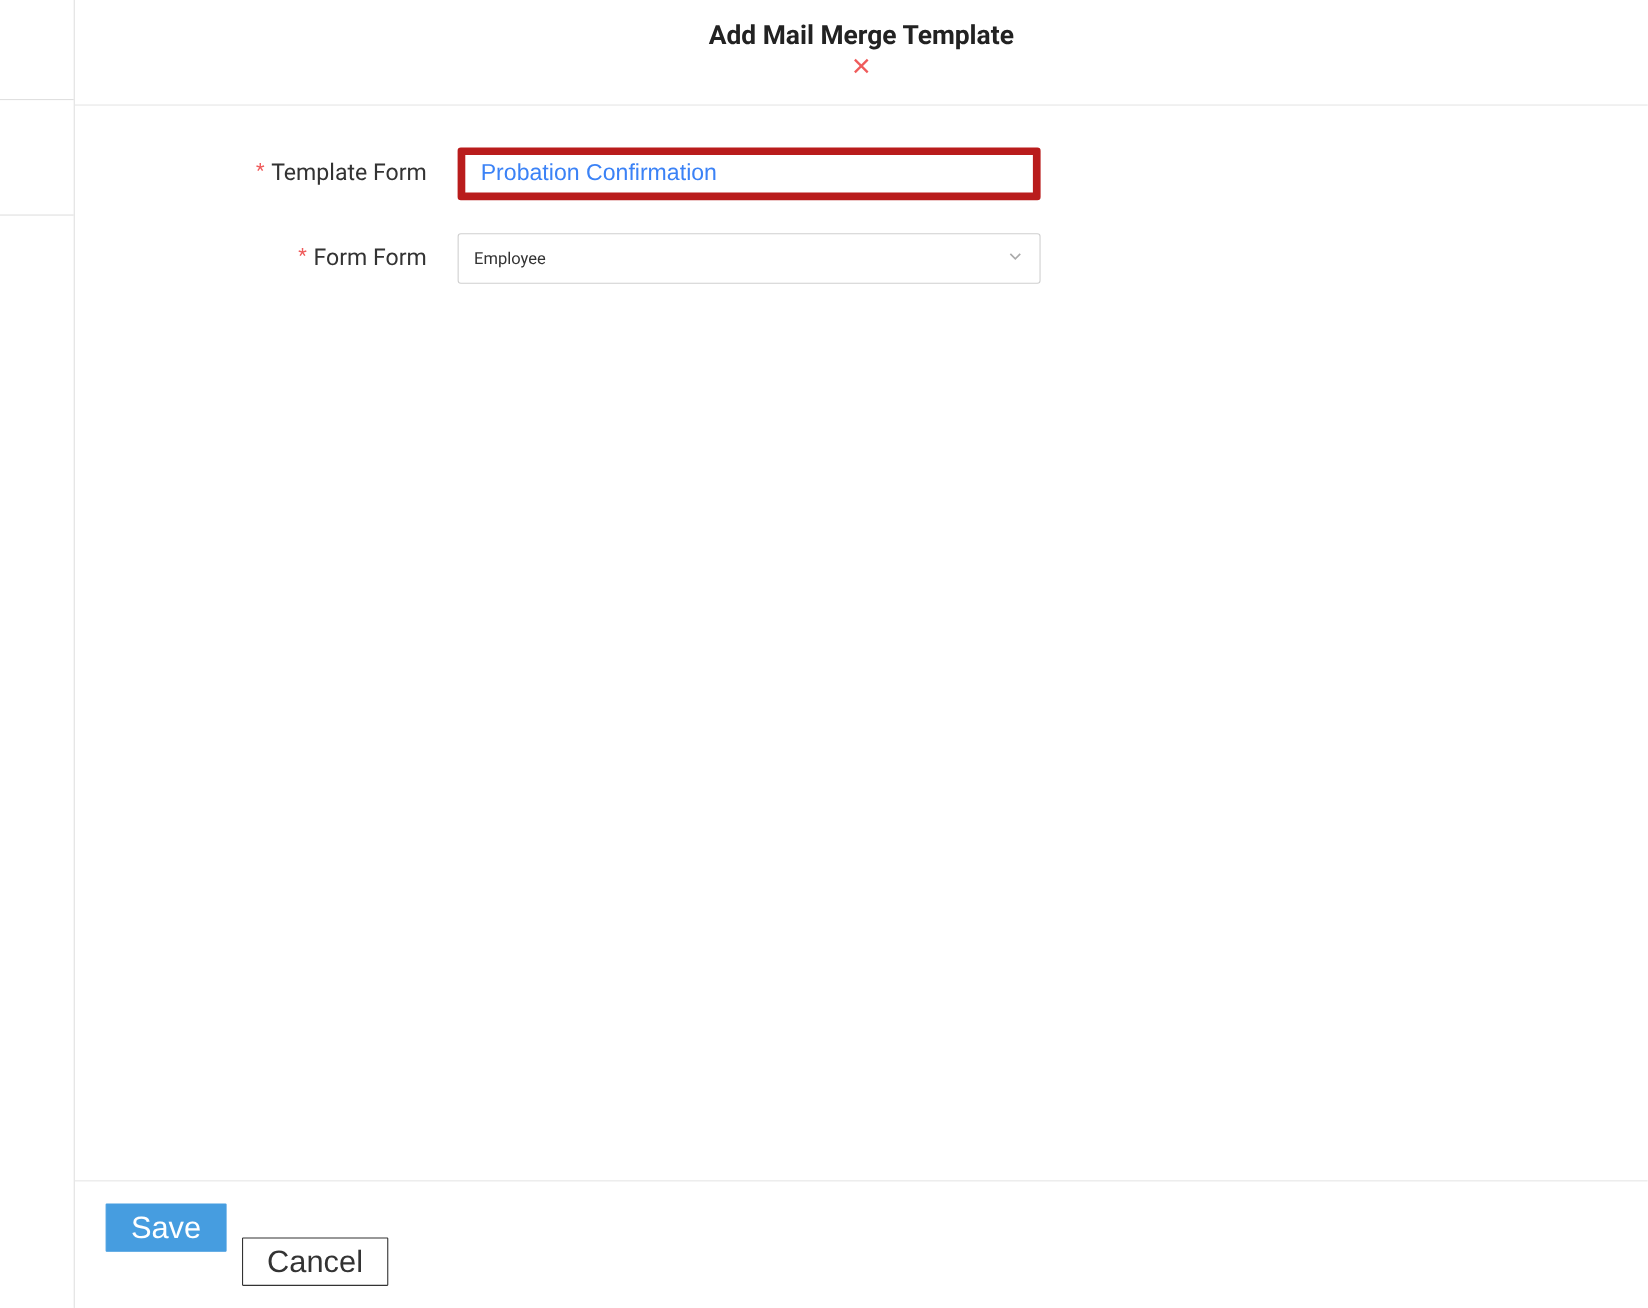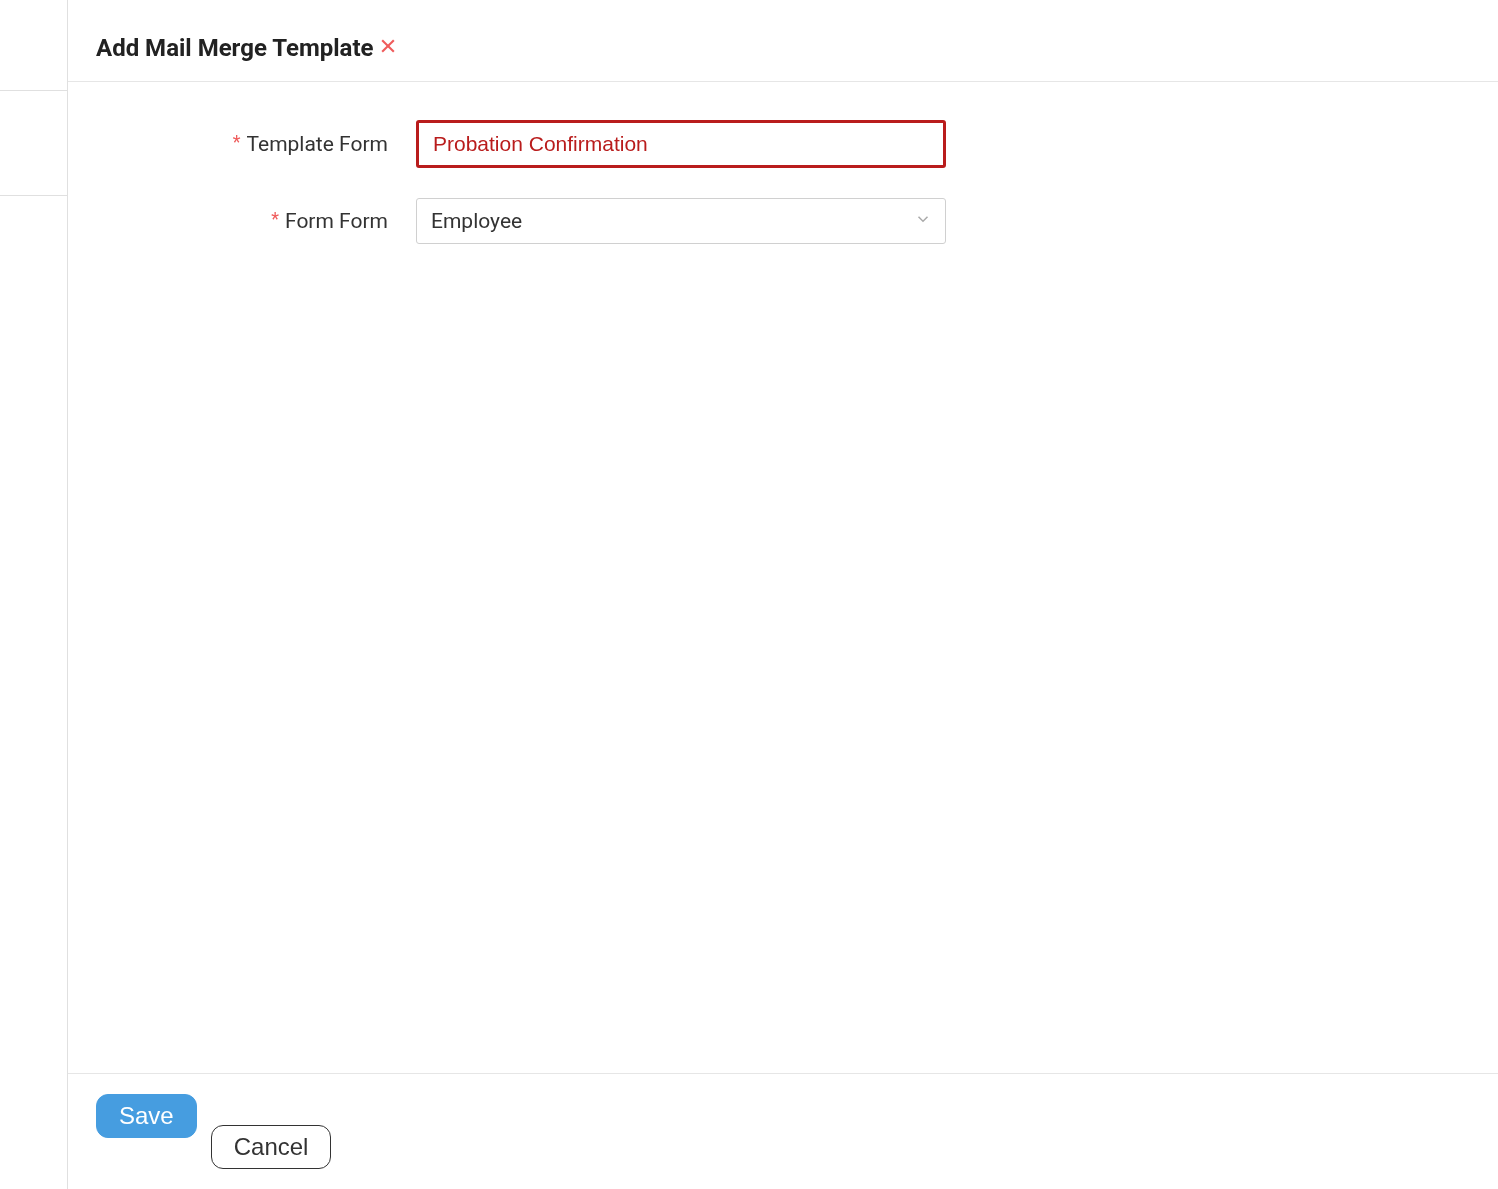--- a/index.html
+++ b/index.html
@@ -42,22 +42,24 @@
     }
     .modal-panel {
       flex: 1;
       display: flex;
       flex-direction: column;
       position: relative;
     }
     .modal-header {
       display: flex;
       align-items: center;
-      padding: 32px 28px 18px 28px;
+      justify-content: space-between;
+      padding: 18px 28px 18px 28px;
       border-bottom: 1px solid #e6e6e6;
+      flex-direction: column;
     }
     .modal-title {
       font-size: 24px;
       font-weight: 700;
       color: #222;
     }
     .close-btn {
       background: none;
       border: none;
       cursor: pointer;
@@ -100,34 +102,34 @@
       top: -2px;
     }
     .form-control-wrap {
       width: 530px;
     }
     .text-input {
       width: 100%;
       height: 48px;
       padding: 0 14px;
       font-size: 21px;
-      color: #b91c1c;
-      border: 3px solid #b91c1c;
+      color: #3b82f6;
+      border: 7px solid #b91c1c;
       border-radius: 3px;
       outline: none;
     }
     .select-wrap {
       position: relative;
       width: 100%;
     }
     .select-display {
       width: 100%;
       height: 46px;
       padding: 0 40px 0 14px;
-      font-size: 21px;
+      font-size: 15px;
       color: #333;
       border: 1px solid #d0d0d0;
       border-radius: 3px;
       background: #fff;
       display: flex;
       align-items: center;
       cursor: pointer;
     }
     .select-chevron {
       position: absolute;
@@ -145,22 +147,22 @@
     }
     .modal-footer {
       border-top: 1px solid #e6e6e6;
       padding: 20px 28px;
       display: flex;
       gap: 14px;
     }
     .btn {
       height: 44px;
       padding: 0 22px;
-      font-size: 24px;
-      border-radius: 12px;
+      font-size: 28px;
+      border-radius: 1px;
       cursor: pointer;
       display: inline-flex;
       align-items: center;
       justify-content: center;
     }
     .btn-primary {
       background: #469de0;
       color: #fff;
       border: 1px solid #469de0;
     }

